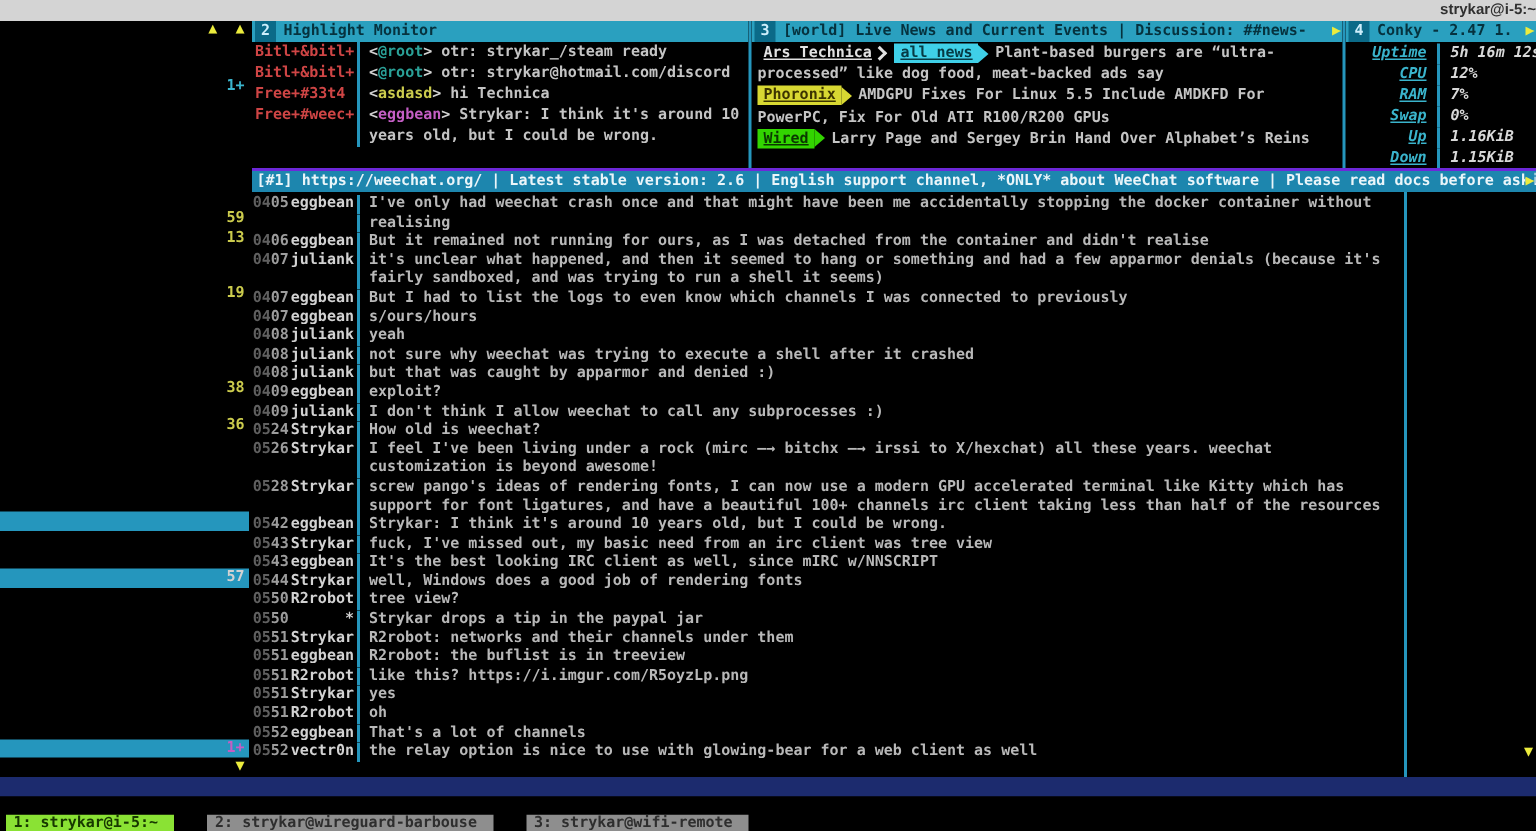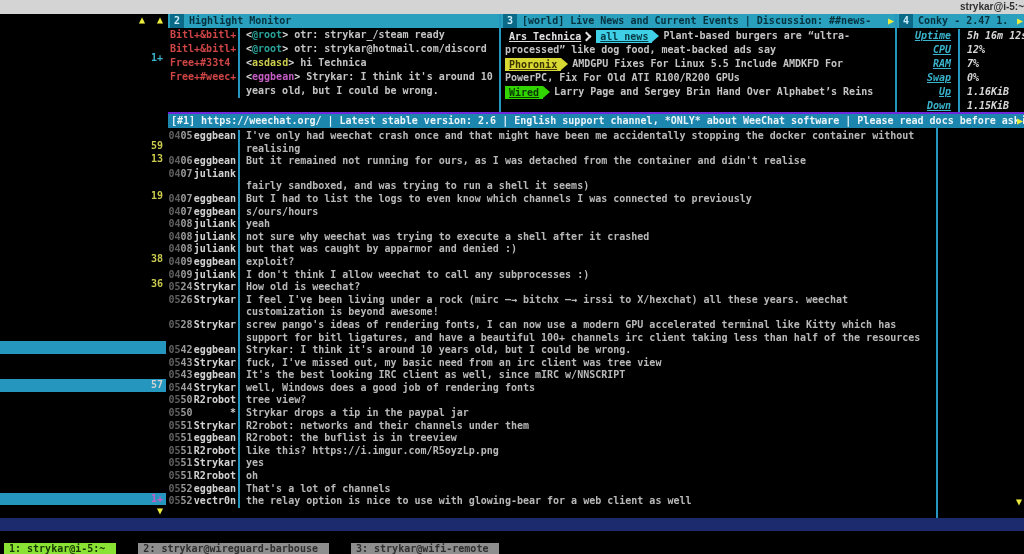--- a/index.html
+++ b/index.html
@@ -396,20 +396,21 @@
       <div class="msgrow">
         <span class="mtime"><span class="th">04</span><span class="tm">06</span></span>
         <span class="mnick c-magenta">eggbean</span>
         <span class="vsep"></span>
         <span class="msgtext"><span>But it remained not running for ours, as I was detached from the container and didn't realise</span></span>
       </div>
       <div class="msgrow">
         <span class="mtime"><span class="th">04</span><span class="tm">07</span></span>
         <span class="mnick c-teal">juliank</span>
         <span class="vsep"></span>
+        <span class="msgtext"><span>it's unclear what happened, and then it seemed to hang or something and had a few apparmor denials (because it's</span></span>
       </div>
       <div class="msgrow">
         <span class="mtime"><span class="th"></span><span class="tm"></span></span>
         <span class="mnick"></span>
         <span class="vsep"></span>
         <span class="msgtext"><span>fairly sandboxed, and was trying to run a shell it seems)</span></span>
       </div>
       <div class="msgrow">
         <span class="mtime"><span class="th">04</span><span class="tm">07</span></span>
         <span class="mnick c-magenta">eggbean</span>
@@ -473,21 +474,21 @@
       <div class="msgrow">
         <span class="mtime"><span class="th">05</span><span class="tm">28</span></span>
         <span class="mnick c-white">Strykar</span>
         <span class="vsep"></span>
         <span class="msgtext"><span>screw pango's ideas of rendering fonts, I can now use a modern GPU accelerated terminal like Kitty which has</span></span>
       </div>
       <div class="msgrow">
         <span class="mtime"><span class="th"></span><span class="tm"></span></span>
         <span class="mnick"></span>
         <span class="vsep"></span>
-        <span class="msgtext"><span>support for bitl ligatures, and have a beautiful 100+ channels irc client taking less than half of the resources</span></span>
+        <span class="msgtext"><span>support for font ligatures, and have a beautiful 100+ channels irc client taking less than half of the resources</span></span>
       </div>
       <div class="msgrow">
         <span class="mtime"><span class="th">05</span><span class="tm">42</span></span>
         <span class="mnick c-red">eggbean</span>
         <span class="vsep"></span>
         <span class="msgtext"><span>Strykar: I think it's around 10 years old, but I could be wrong.</span></span>
       </div>
       <div class="msgrow">
         <span class="mtime"><span class="th">05</span><span class="tm">43</span></span>
         <span class="mnick c-white">Strykar</span>

